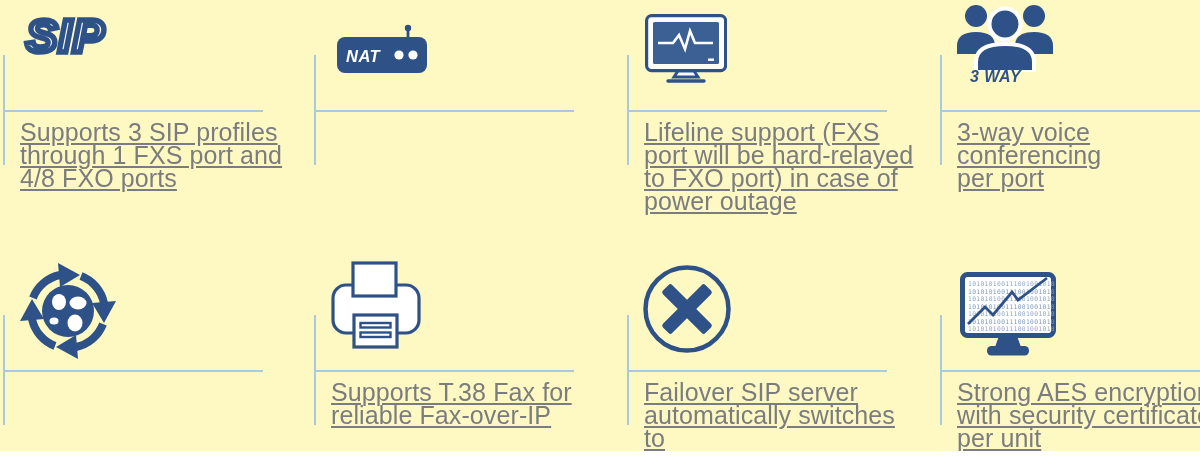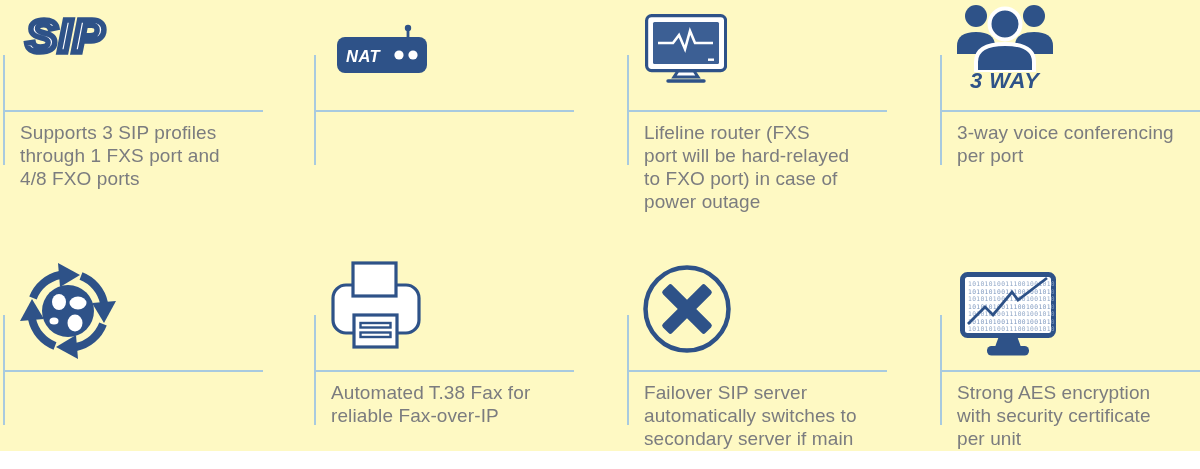--- a/index.html
+++ b/index.html
@@ -1,27 +1,27 @@
 <!DOCTYPE html>
 <html style="--icon-blue: #2e5288; --screen-blue: #3c5f94; --line-blue: #a8cadf; --text-gray: #7b7c7f; --binary-blue: #8fa6c6; --binary-blue2: #7e98bf; --trend-blue: #2d5187;"><head>
 <meta charset="utf-8">
 <style>
   html,body{margin:0;padding:0;background:#fff;}
   .canvas{position:relative;width:1200px;height:451px;background:#fef9c3;overflow:hidden;
           font-family:"Liberation Sans",sans-serif;}
   .cell{position:absolute;inset:0;pointer-events:none;}
   .vline{position:absolute;width:2px;height:110px;background:var(--line-blue,#a8cadf);}
   .hline{position:absolute;width:260px;height:2px;background:var(--line-blue,#a8cadf);}
-  .desc{position:absolute;width:272px;font-size:19px;line-height:23px;
-        color:var(--text-gray,#7b7c7f);white-space:pre-line;letter-spacing:.1px;}
+  .desc{position:absolute;width:272px;font-size:25px;line-height:23px;
+        color:var(--text-gray,#7b7c7f);white-space:pre-line;letter-spacing:.1px;text-decoration:underline;}
   .icon{position:absolute;}
   .sip-logo{position:absolute;font-style:italic;font-weight:800;font-size:47px;
         letter-spacing:1px;color:var(--icon-blue,#2e5288);
         -webkit-text-fill-color:#fff;-webkit-text-stroke:5.5px var(--icon-blue,#2e5288);}
-  .way-label{position:absolute;font-style:italic;font-weight:900;font-size:22px;
+  .way-label{position:absolute;font-style:italic;font-weight:900;font-size:16px;
         letter-spacing:.5px;color:var(--icon-blue,#2e5288);}
   .nat-label{font:italic 700 16.5px "Liberation Sans",sans-serif;fill:#fff;letter-spacing:.5px;}
   .bin{font-family:"DejaVu Sans Mono",monospace;font-size:6.3px;letter-spacing:.35px;
        fill:var(--binary-blue,#8fa6c6);}
   .bin2{fill:var(--binary-blue2,#7e98bf);}
   
   .f-b{fill:var(--icon-blue,#2e5288);}
   .f-w{fill:#fff;}
   .f-s{fill:var(--screen-blue,#3c5f94);}
   .s-b{stroke:var(--icon-blue,#2e5288);}
@@ -61,21 +61,21 @@
     <svg class="icon" style="left:645px;top:14px" width="82" height="70" viewBox="0 0 82 70">
       <rect class="f-w s-b" x="1.6" y="1.6" width="79" height="55" rx="5" stroke-width="3.2"></rect>
       <rect class="f-s" x="8" y="8" width="66" height="42" rx="1.5"></rect>
       <polyline class="n s-w" points="13,29 28,29 34,21 40,35 45,17 50,29 68,29" stroke-width="2.6"></polyline>
       <rect class="f-w" x="63" y="44.5" width="6" height="2.4"></rect>
       <path class="f-w s-b" d="M33 57 L49 57 L53 63 L29 63 Z" stroke-width="3"></path>
       <line class="s-b" x1="23" y1="67" x2="59" y2="67" stroke-width="3.4" stroke-linecap="round"></line>
     </svg>
     <div class="vline" style="left:627px;top:55px"></div>
     <div class="hline" style="left:627px;top:110px"></div>
-    <div class="desc" style="left:644px;top:121px">Lifeline router (FXS
+    <div class="desc" style="left:644px;top:121px">Lifeline support (FXS
 port will be hard-relayed
 to FXO port) in case of
 power outage</div>
   </div>
 
   <div class="cell">
     <svg class="icon" style="left:952px;top:2px" width="106" height="70" viewBox="0 0 106 70">
       <circle class="f-b" cx="24" cy="14" r="11"></circle>
       <path class="f-b" d="M5 52 L5 44 Q5 30 24 30 Q43 30 43 44 L43 52 Z"></path>
       <circle class="f-b" cx="82" cy="14" r="11"></circle>
@@ -123,21 +123,21 @@
   <div class="cell">
     <svg class="icon" style="left:330px;top:260px" width="92" height="90" viewBox="0 0 92 90">
       <rect class="f-w s-b" x="3" y="25" width="86" height="48" rx="13" stroke-width="3.2"></rect>
       <rect class="f-w s-b" x="23" y="3" width="43" height="33" stroke-width="3.2"></rect>
       <rect class="f-w s-b" x="24" y="55" width="43" height="32" stroke-width="3.2"></rect>
       <rect class="n s-b" x="30.5" y="63" width="30" height="4.5" stroke-width="2.4"></rect>
       <rect class="n s-b" x="30.5" y="72.5" width="30" height="4.5" stroke-width="2.4"></rect>
     </svg>
     <div class="vline" style="left:314px;top:315px"></div>
     <div class="hline" style="left:314px;top:370px"></div>
-    <div class="desc" style="left:331px;top:381px">Automated T.38 Fax for
+    <div class="desc" style="left:331px;top:381px">Supports T.38 Fax for
 reliable Fax-over-IP</div>
   </div>
 
   <div class="cell">
     <svg class="icon" style="left:641px;top:263px" width="92" height="92" viewBox="0 0 92 92">
       <circle class="n s-b" cx="46" cy="46" r="41.5" stroke-width="4.5"></circle>
       <rect class="f-b" x="16" y="39.5" width="60" height="13" rx="2.5" transform="rotate(45 46 46)"></rect>
       <rect class="f-b" x="16" y="39.5" width="60" height="13" rx="2.5" transform="rotate(-45 46 46)"></rect>
     </svg>
     <div class="vline" style="left:627px;top:315px"></div>

